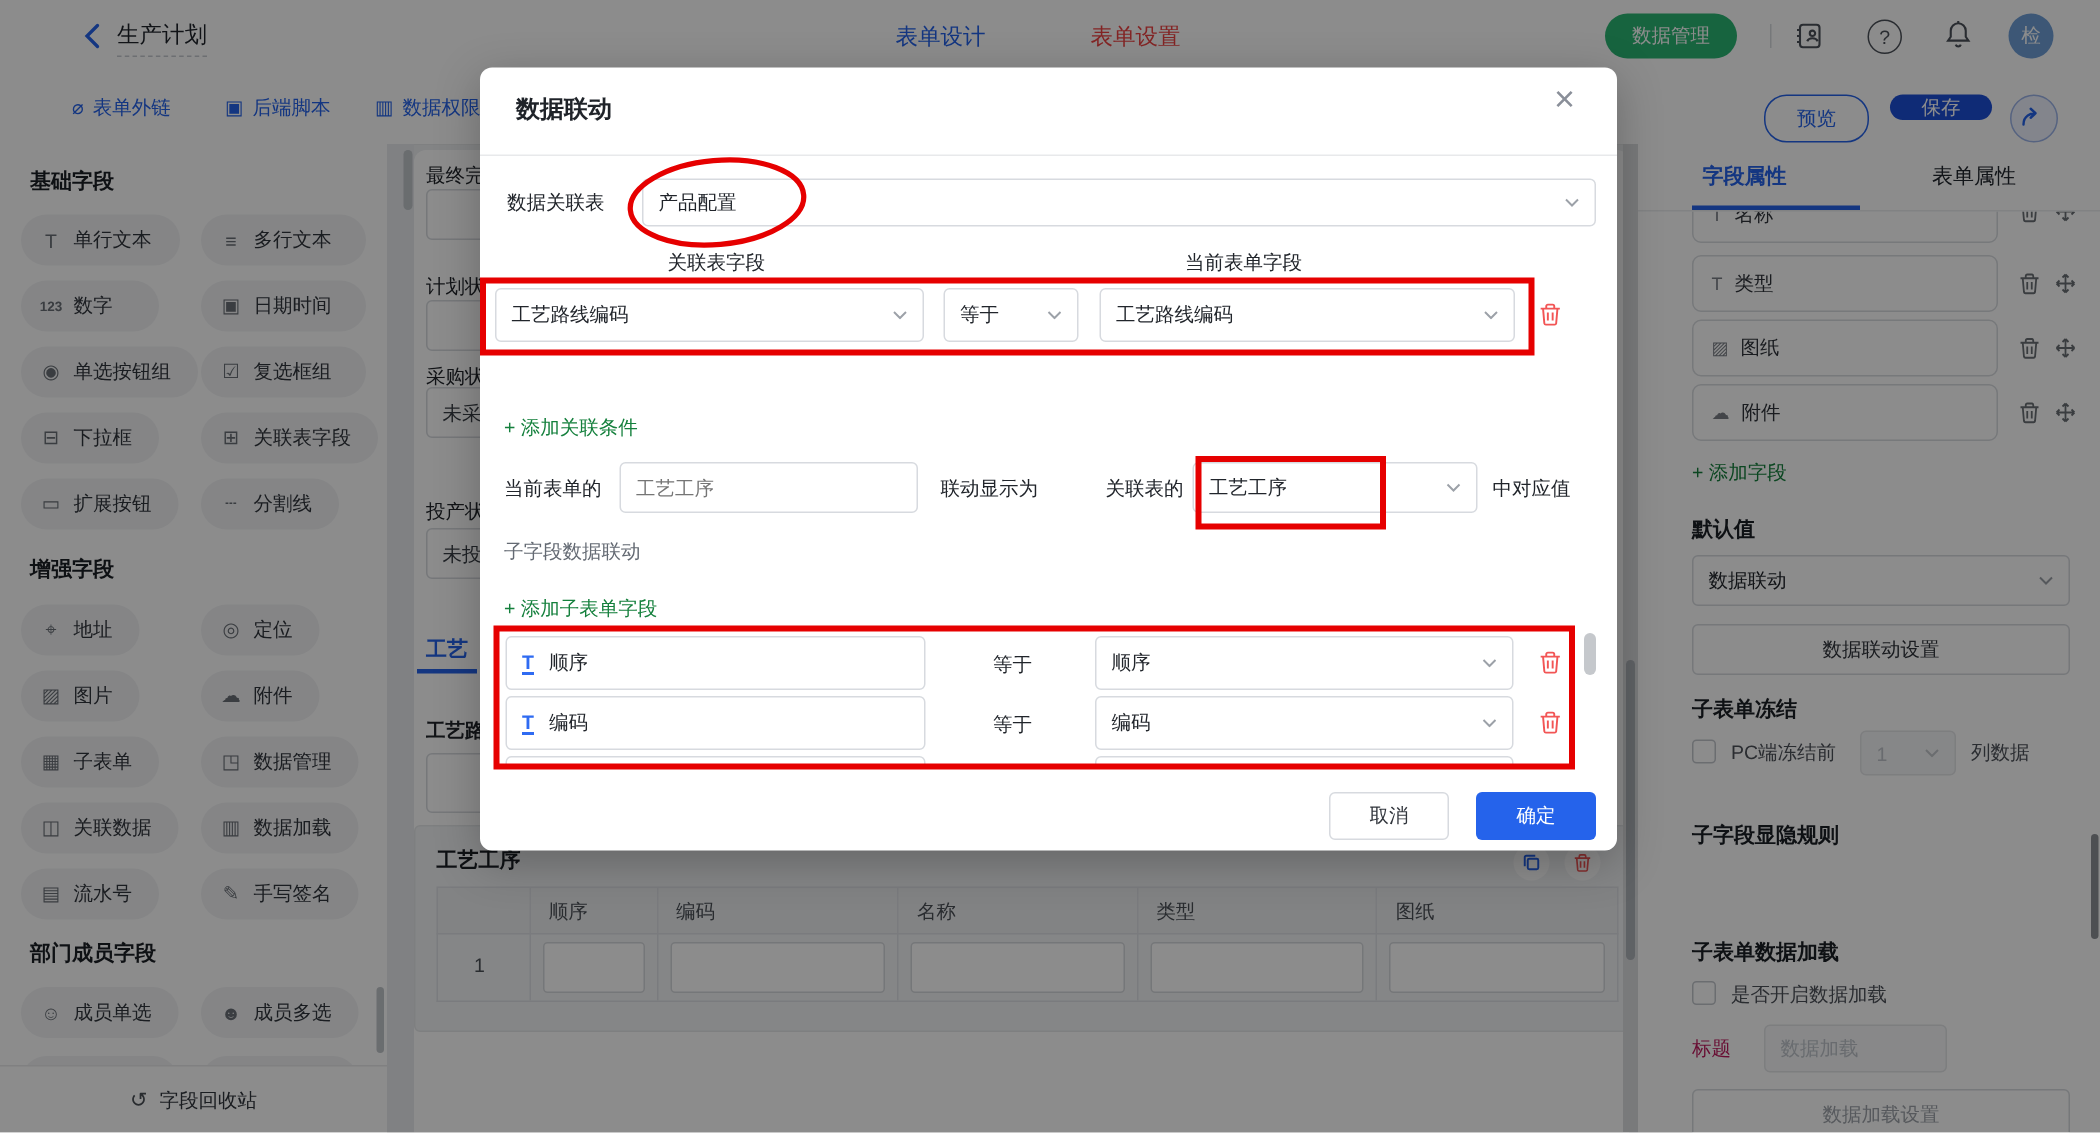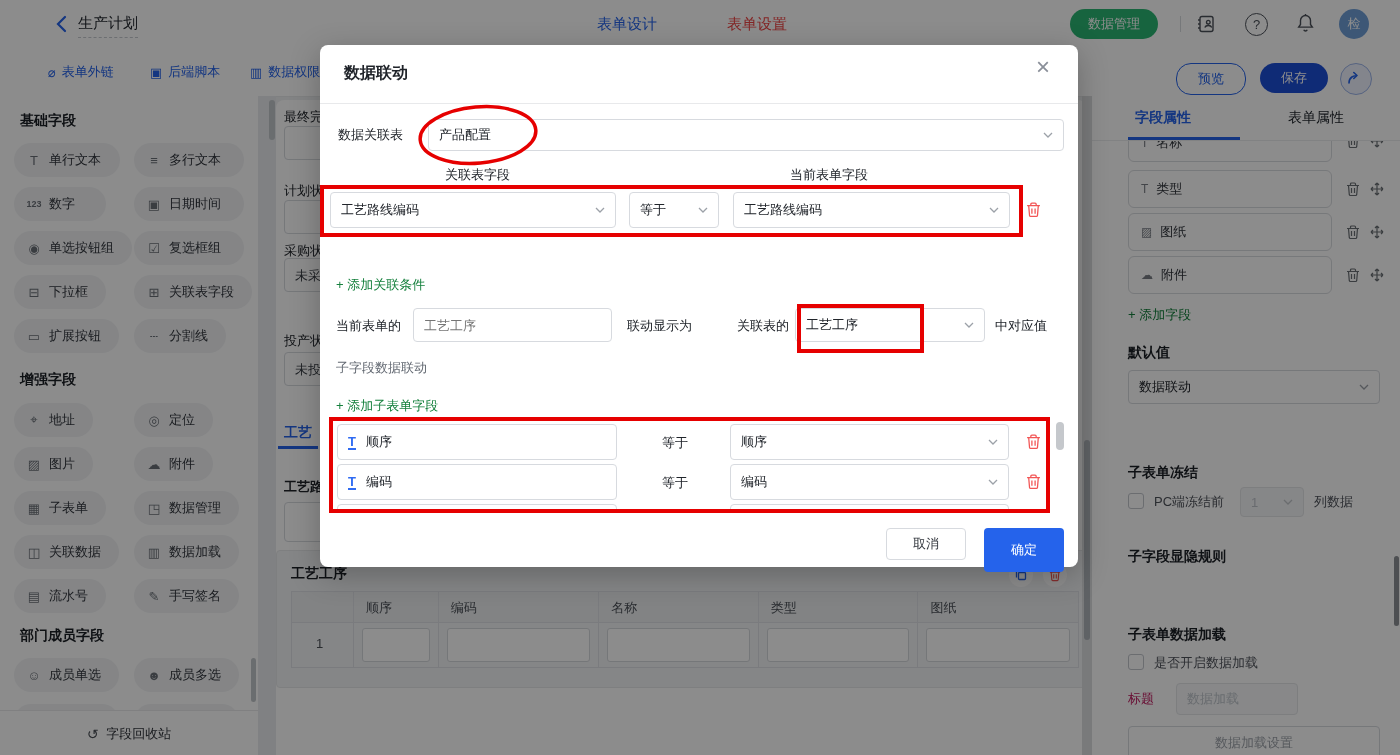--- a/index.html
+++ b/index.html
@@ -65,21 +65,21 @@
     </div>
     <div class="abs" style="left:150px;top:15px;display:flex;gap:6px;align-items:center">
       <span class="blue" style="font-size:13px">▣</span>
       <span class="blue" style="font-size:13px">后端脚本</span>
     </div>
     <div class="abs" style="left:250px;top:15px;display:flex;gap:6px;align-items:center">
       <span class="blue" style="font-size:13px">▥</span>
       <span class="blue" style="font-size:13px">数据权限</span>
     </div>
     <div class="abs" style="left:1176px;top:59px;margin-top:-44px;width:68px;height:30px;border:1px solid #2563eb;border-radius:15px;color:#2563eb;font-size:13px;display:flex;align-items:center;justify-content:center;background:#fff">预览</div>
-    <div class="abs" style="left:1260px;top:15px;width:68px;height:30px;background:#1d4fd8;border-radius:15px;color:#fff;font-size:13px;display:flex;align-items:center;justify-content:center">保存</div>
+    <div class="abs" style="left:1260px;top:15px;width:68px;height:17px;background:#1d4fd8;border-radius:15px;color:#fff;font-size:13px;display:flex;align-items:center;justify-content:center">保存</div>
     <div class="abs" style="left:1340px;top:15px;width:30px;height:30px;border:1px solid #9db4ea;border-radius:50%;background:#eef3ff">
       <svg width="16" height="14" viewBox="0 0 16 14" style="margin:7px 0 0 6px">
           <path d="M2 12 C2 6 7 4.5 10 4.5 M10 4.5 L6.8 1.5 M10 4.5 L6.8 7.5" fill="none" stroke="#2563eb" stroke-width="1.6" stroke-linecap="round"></path>
         </svg>
     </div>
   </div>
 
   <div class="abs" style="left:0;top:96px;width:258px;height:659px;background:#fff">
     <div class="abs bold14" style="left:20px;top:16px">基础字段</div>
 
@@ -318,20 +318,21 @@
 
     <div class="abs blue-link" style="left:36px;top:210px">+ 添加字段</div>
 
     <div class="abs prop-head" style="left:36px;top:248px">默认值</div>
     <div class="abs sel" style="left:36px;top:274px;width:252px;height:34px">
       <span>数据联动</span>
       <svg class="chev" width="10" height="6" viewBox="0 0 10 6">
           <path d="M1 1l4 4 4-4" fill="none" stroke="#9ca1a8" stroke-width="1.3"></path>
         </svg>
     </div>
+    <div class="abs btn-box" style="left:36px;top:320px;width:252px;height:34px">数据联动设置</div>
 
     <div class="abs prop-head" style="left:36px;top:368px">子表单冻结</div>
     <div class="abs chk" style="left:36px;top:397px"></div>
     <div class="abs" style="left:62px;top:397px;font-size:13px;color:#4e525a">PC端冻结前</div>
     <div class="abs sel" style="left:148px;top:391px;width:64px;height:30px;background:#f5f6f7;border-color:#e3e5e8">
       <span class="ph">1</span>
       <svg class="chev" width="10" height="6" viewBox="0 0 10 6">
           <path d="M1 1l4 4 4-4" fill="none" stroke="#c2c6cb" stroke-width="1.3"></path>
         </svg>
     </div>
@@ -442,21 +443,21 @@
           </svg>
       </div>
       <div class="abs" style="left:0;top:84px;width:758px;height:36px">
         <div class="abs sel" style="left:17px;top:0;width:280px;height:36px"></div>
         <div class="abs sel" style="left:410px;top:0;width:279px;height:36px"></div>
       </div>
     </div>
     <div class="abs" style="left:736px;top:377px;width:8px;height:28px;background:#c5c8cc;border-radius:4px"></div>
 
     <div class="abs btn-box" style="left:566px;top:483px;width:80px;height:32px">取消</div>
-    <div class="abs" style="left:664px;top:483px;width:80px;height:44px;background:#2563eb;border-radius:4px;color:#fff;font-size:13px;display:flex;align-items:center;justify-content:center">确定</div>
+    <div class="abs" style="left:664px;top:483px;width:80px;height:32px;background:#2563eb;border-radius:4px;color:#fff;font-size:13px;display:flex;align-items:center;justify-content:center">确定</div>
   </div>
 
   <svg class="anno-svg" width="1400" height="755" viewBox="0 0 1400 755">
     <ellipse cx="478" cy="135" rx="58" ry="28" fill="none" stroke="#e60000" stroke-width="3.5" transform="rotate(-5 478 135)"></ellipse>
     <rect x="322" y="187" width="699" height="48" fill="none" stroke="#e60000" stroke-width="4"></rect>
     <rect x="799" y="306" width="123" height="45" fill="none" stroke="#e60000" stroke-width="4"></rect>
     <rect x="331" y="419" width="717" height="92" fill="none" stroke="#e60000" stroke-width="4"></rect>
   </svg>
 
 </div>

